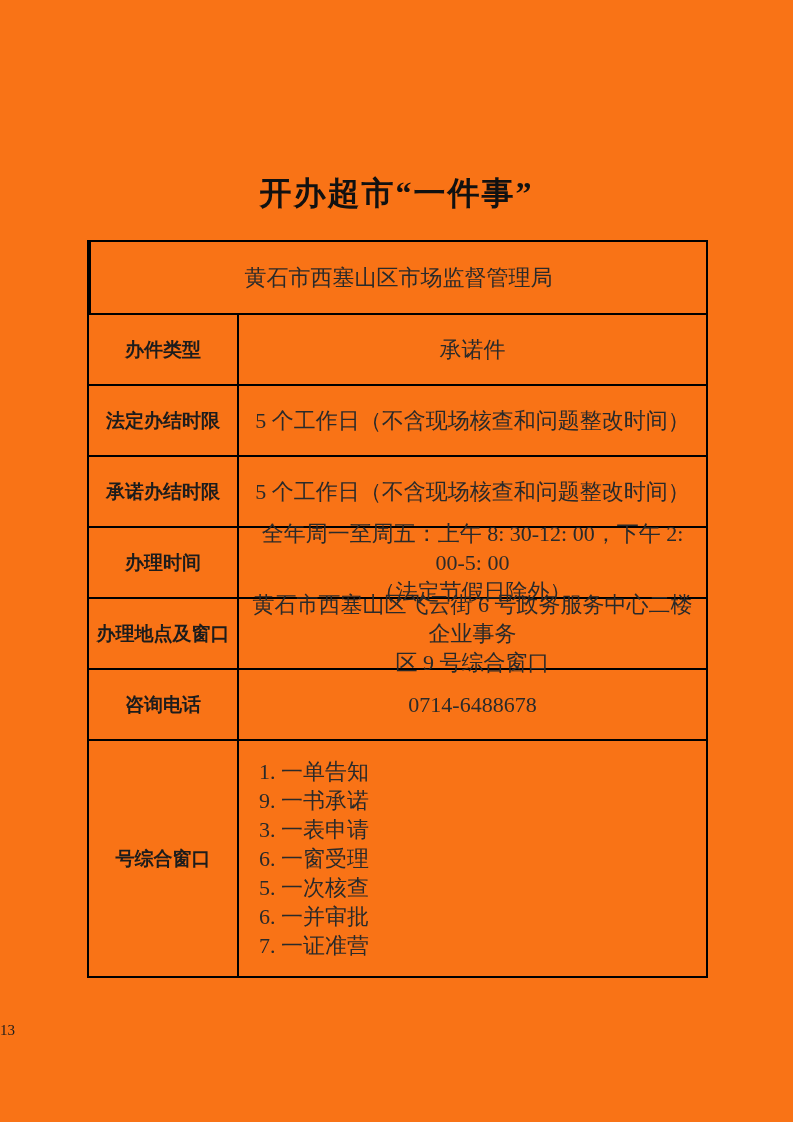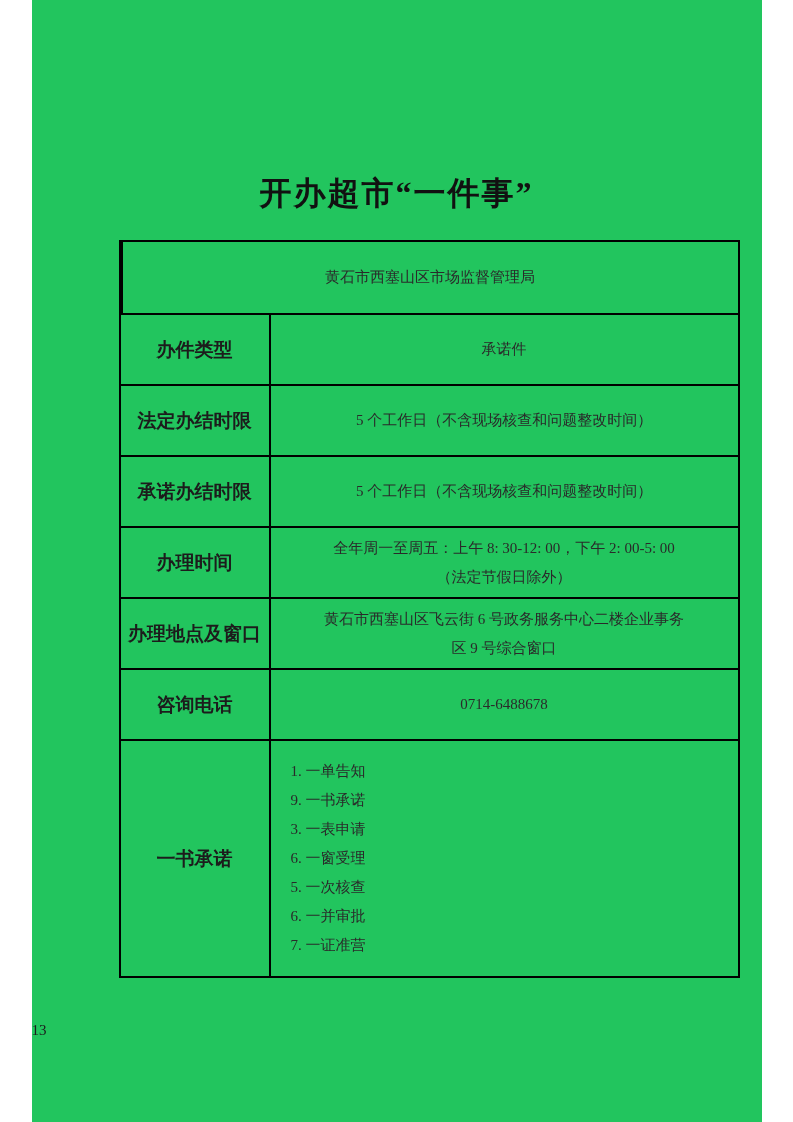--- a/index.html
+++ b/index.html
@@ -1,22 +1,22 @@
 <!DOCTYPE html>
 <html><head>
 <meta charset="utf-8">
 <style>
   * { margin: 0; padding: 0; box-sizing: border-box; }
   html, body { background: #ffffff; }
   .page {
     position: relative;
-    width: 730px;
+    width: 793px;
     height: 1122px;
     margin: 0 auto;
-    background: #22c55e;
+    background: #f97316;
     font-family: "Liberation Serif", "DejaVu Serif", serif;
     color: #1c1c1c;
     overflow: hidden;
   }
   .title {
     position: absolute;
     top: 172px;
     left: 0;
     right: 0;
     text-align: center;
@@ -52,21 +52,21 @@
     font-size: 19px;
     color: #1c1c1c;
   }
   .cell-value {
     flex: 1;
     border-left: 2px solid #000000;
     display: flex;
     flex-direction: column;
     align-items: center;
     justify-content: center;
-    font-size: 15px;
+    font-size: 22px;
     line-height: 29px;
     color: #2a2a2a;
     padding: 2px 6px;
   }
   .cell-value.align-left {
     align-items: flex-start;
     padding-left: 20px;
   }
   .value-line { text-align: center; }
   .cell-value.align-left .value-line { text-align: left; }
@@ -134,21 +134,21 @@
     </div>
 
     <div class="row rh">
       <div class="cell-label">咨询电话</div>
       <div class="cell-value">
         <div class="value-line">0714-6488678</div>
       </div>
     </div>
 
     <div class="row rh-tall">
-      <div class="cell-label">一书承诺</div>
+      <div class="cell-label">号综合窗口</div>
       <div class="cell-value align-left">
         <div class="value-line">1. 一单告知</div>
         <div class="value-line">9. 一书承诺</div>
         <div class="value-line">3. 一表申请</div>
         <div class="value-line">6. 一窗受理</div>
         <div class="value-line">5. 一次核查</div>
         <div class="value-line">6. 一并审批</div>
         <div class="value-line">7. 一证准营</div>
       </div>
     </div>

